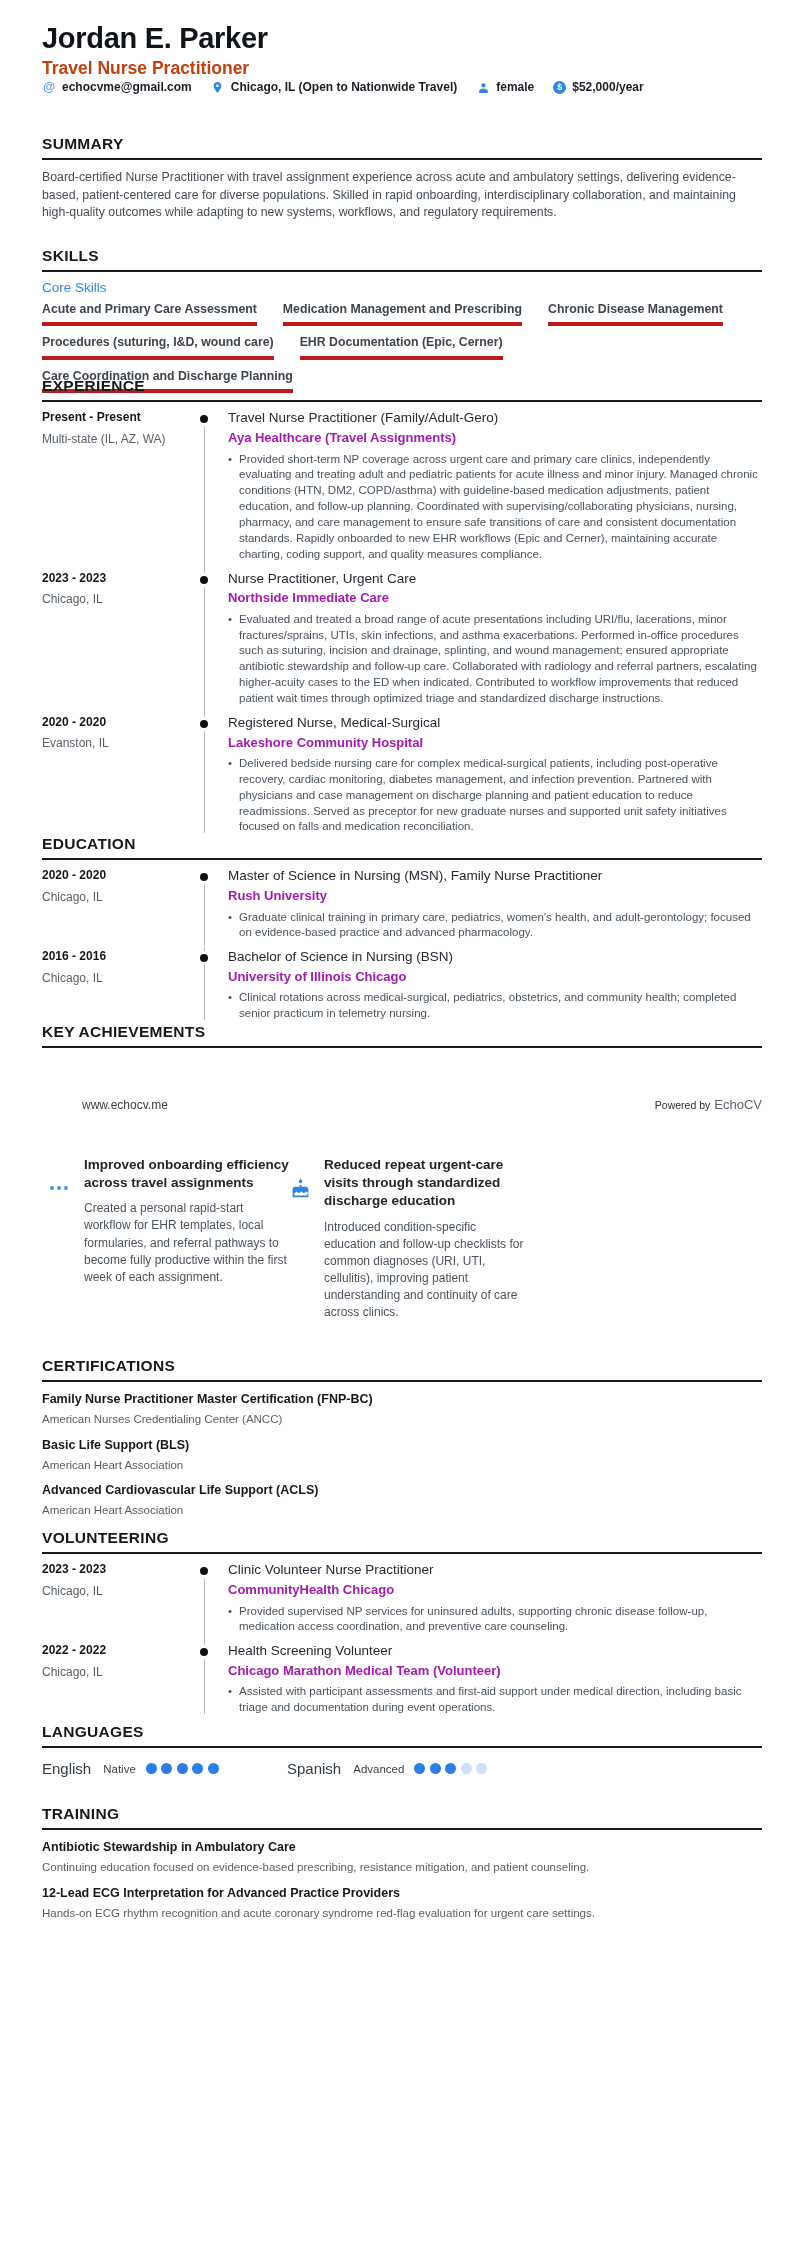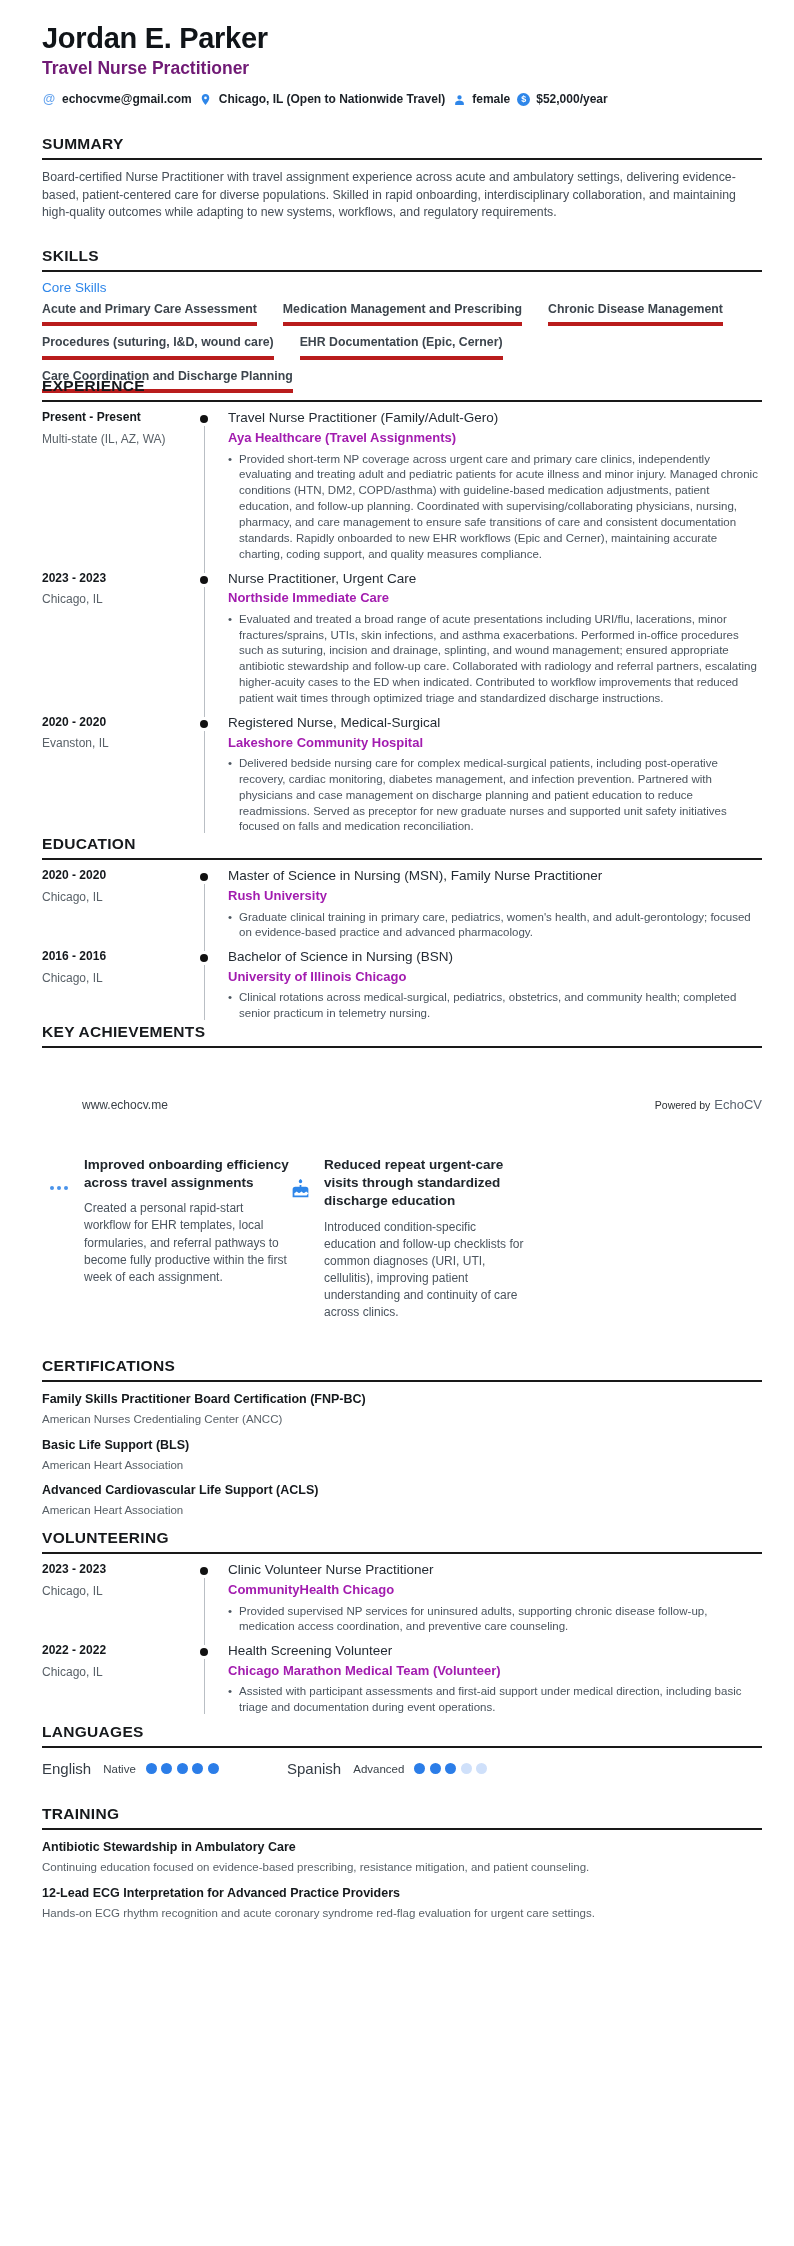--- a/index.html
+++ b/index.html
@@ -2,22 +2,22 @@
 <html><head>
 <meta charset="utf-8">
 <style>
   html,body{margin:0;padding:0;background:#ffffff;}
   body{font-family:"Liberation Sans","DejaVu Sans",sans-serif;color:#1c2228;}
   .page{position:relative;width:794px;height:2040px;background:#ffffff;overflow:hidden;margin:0 auto;}
   .sec{position:absolute;left:42px;width:720px;}
 
   
   .name{font-size:29px;font-weight:bold;color:#101418;letter-spacing:-0.3px;line-height:1.15;}
-  .subtitle{margin-top:3px;font-size:17.5px;font-weight:bold;color:#701a75;line-height:1.25;}
-  .contact-row{margin-top:12px;display:flex;align-items:center;gap:7px;text-align:right;}
+  .subtitle{margin-top:3px;font-size:17.5px;font-weight:bold;color:#c2410c;line-height:1.25;}
+  .contact-row{display:flex;align-items:center;gap:19px;text-align:right;}
   .contact-item{display:flex;align-items:center;gap:6px;font-size:12px;font-weight:bold;color:#1b2026;}
   .cicon{display:inline-flex;align-items:center;justify-content:center;width:14px;height:14px;color:#2e86e9;}
   .at-icon::before{content:"@";font-size:12.5px;font-weight:bold;color:#68a5ee;}
   .cicon svg{width:13px;height:13px;fill:#2e86e9;}
   .salary-icon{width:13px;height:13px;border-radius:50%;background:#2e86e9;color:#fff;}
   .salary-icon::before{content:"$";font-size:9px;font-weight:bold;line-height:13px;}
 
   
   .sec-heading{font-size:15.5px;font-weight:bold;color:#16191c;letter-spacing:0.3px;line-height:1.25;
     padding-bottom:5px;border-bottom:2.5px solid #191919;text-transform:uppercase;}
@@ -283,21 +283,21 @@
           <div class="ach-title">Reduced repeat urgent-care visits through standardized discharge education</div>
           <div class="ach-text">Introduced condition-specific education and follow-up checklists for common diagnoses (URI, UTI, cellulitis), improving patient understanding and continuity of care across clinics.</div>
         </div>
       </div>
     </div>
   </div>
 
   <div class="sec" id="sec-certifications">
     <div class="sec-heading">CERTIFICATIONS</div>
     <div class="cred-item">
-      <div class="cred-name">Family Skills Practitioner Board Certification (FNP-BC)</div>
+      <div class="cred-name">Family Nurse Practitioner Master Certification (FNP-BC)</div>
       <div class="cred-issuer">American Nurses Credentialing Center (ANCC)</div>
     </div>
     <div class="cred-item">
       <div class="cred-name">Basic Life Support (BLS)</div>
       <div class="cred-issuer">American Heart Association</div>
     </div>
     <div class="cred-item">
       <div class="cred-name">Advanced Cardiovascular Life Support (ACLS)</div>
       <div class="cred-issuer">American Heart Association</div>
     </div>

